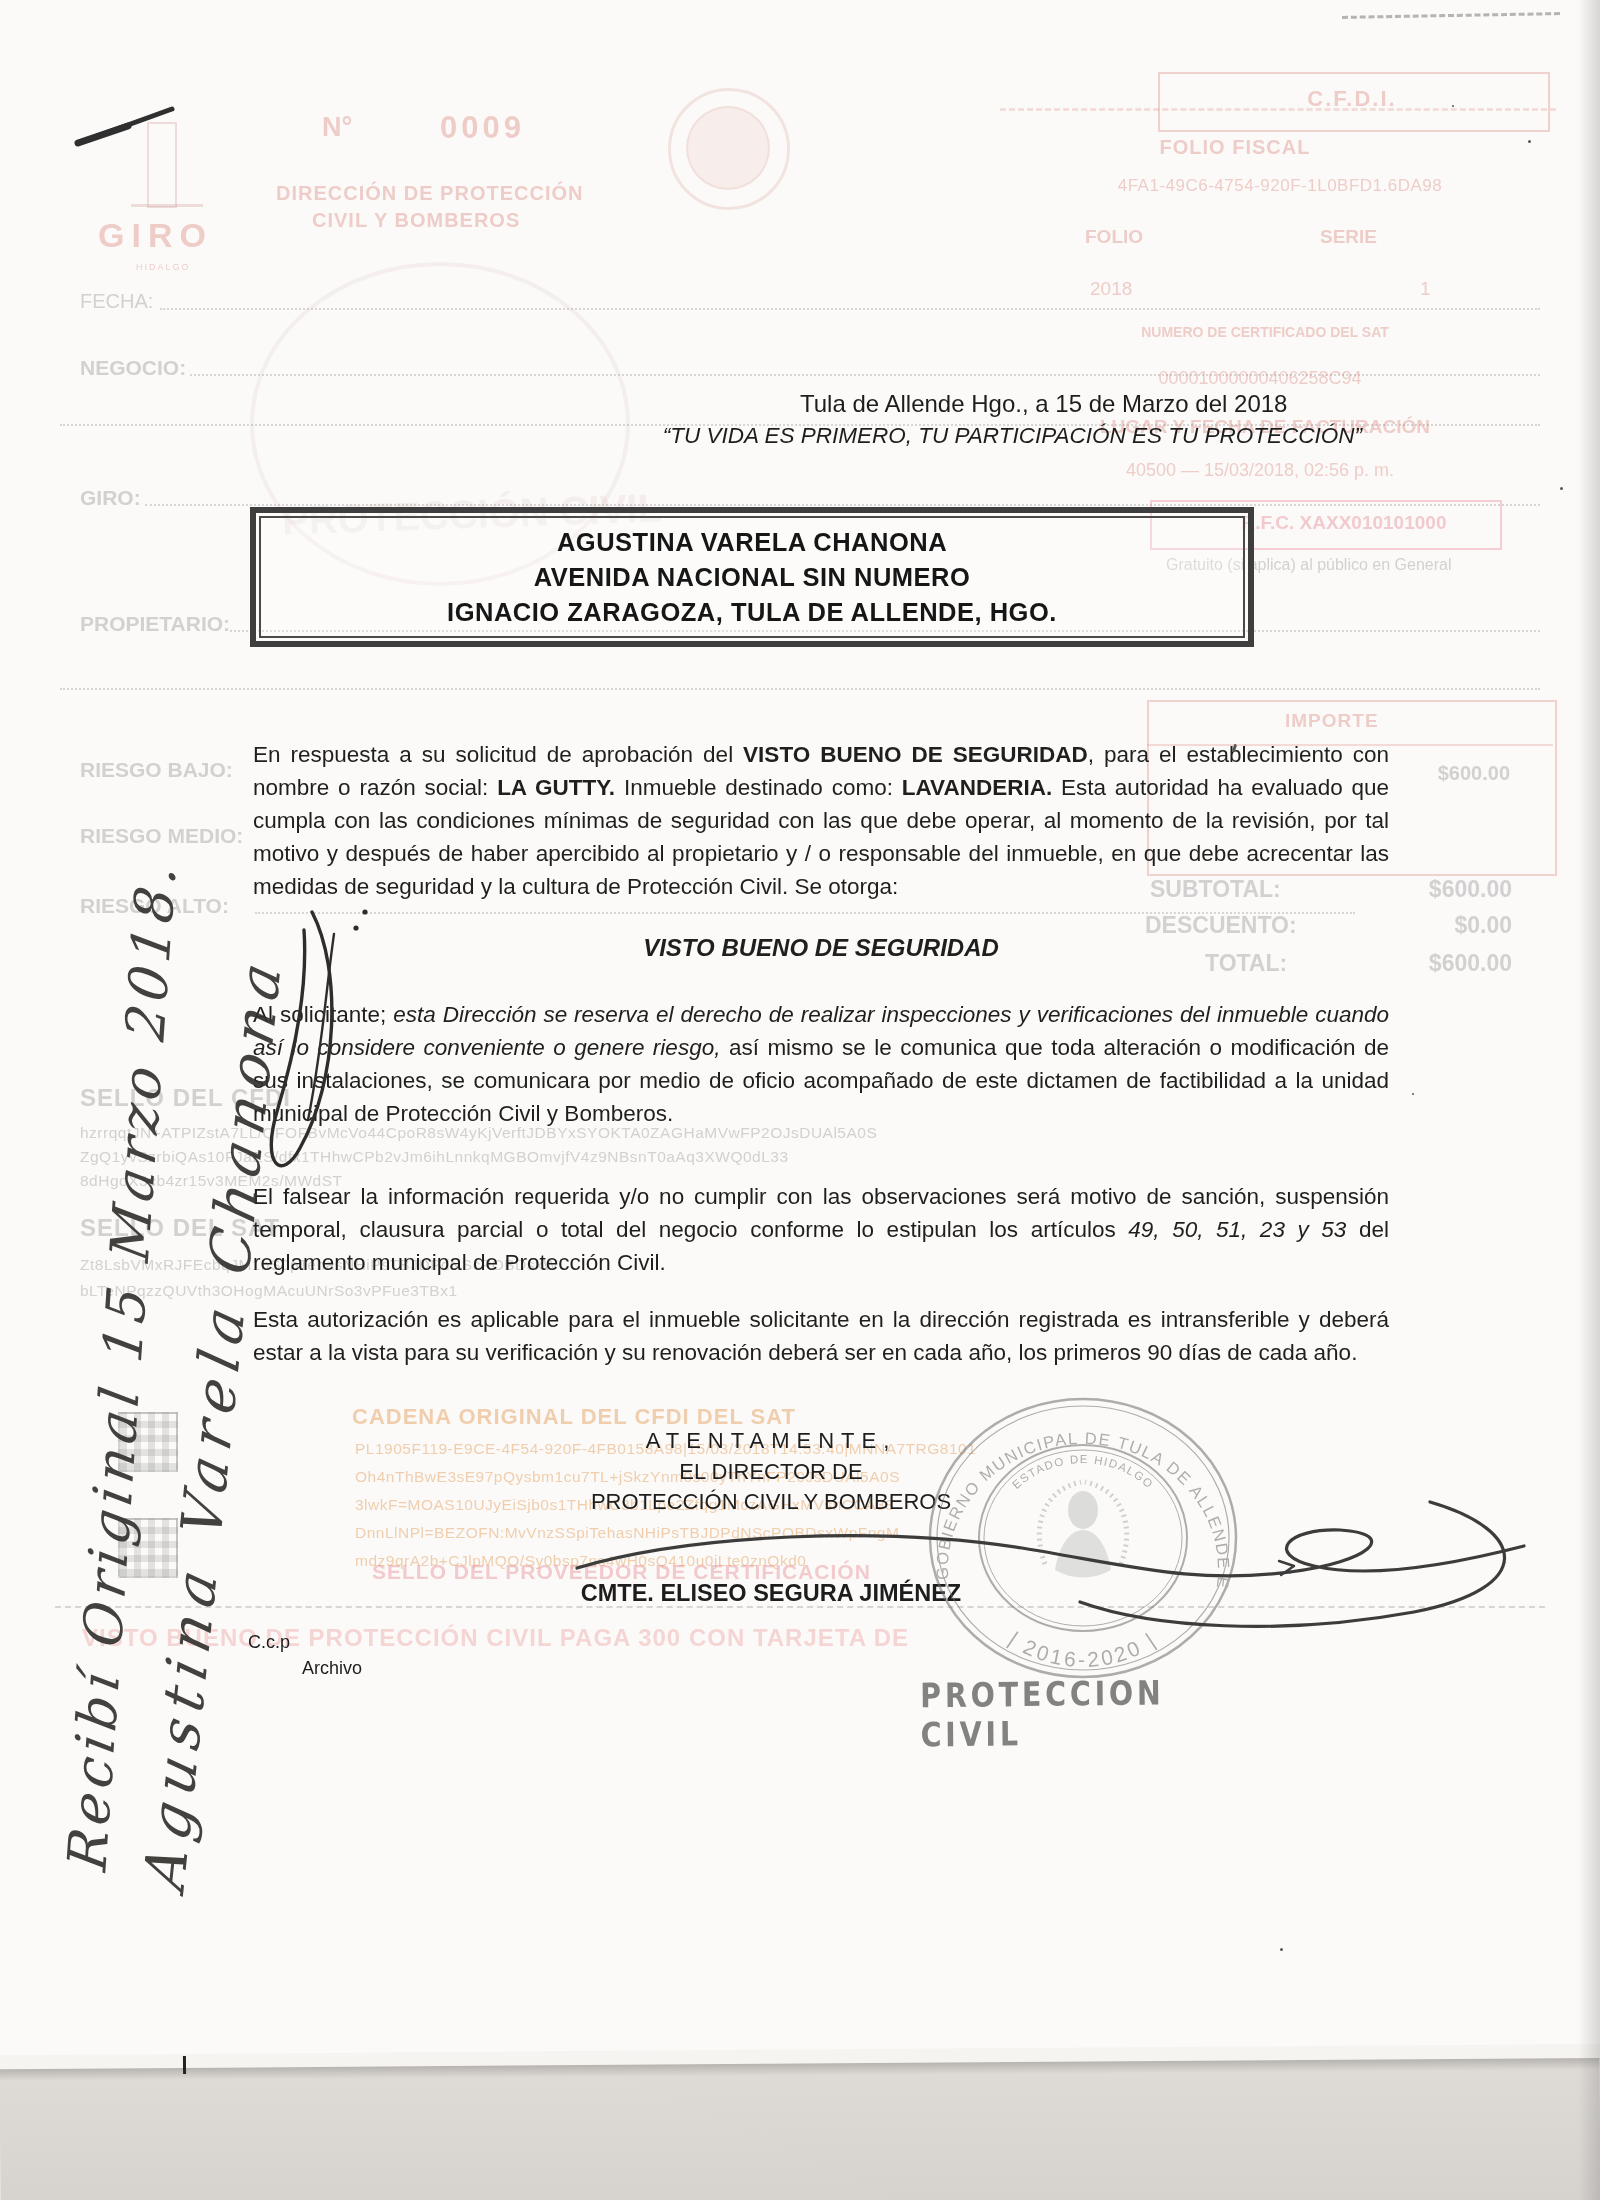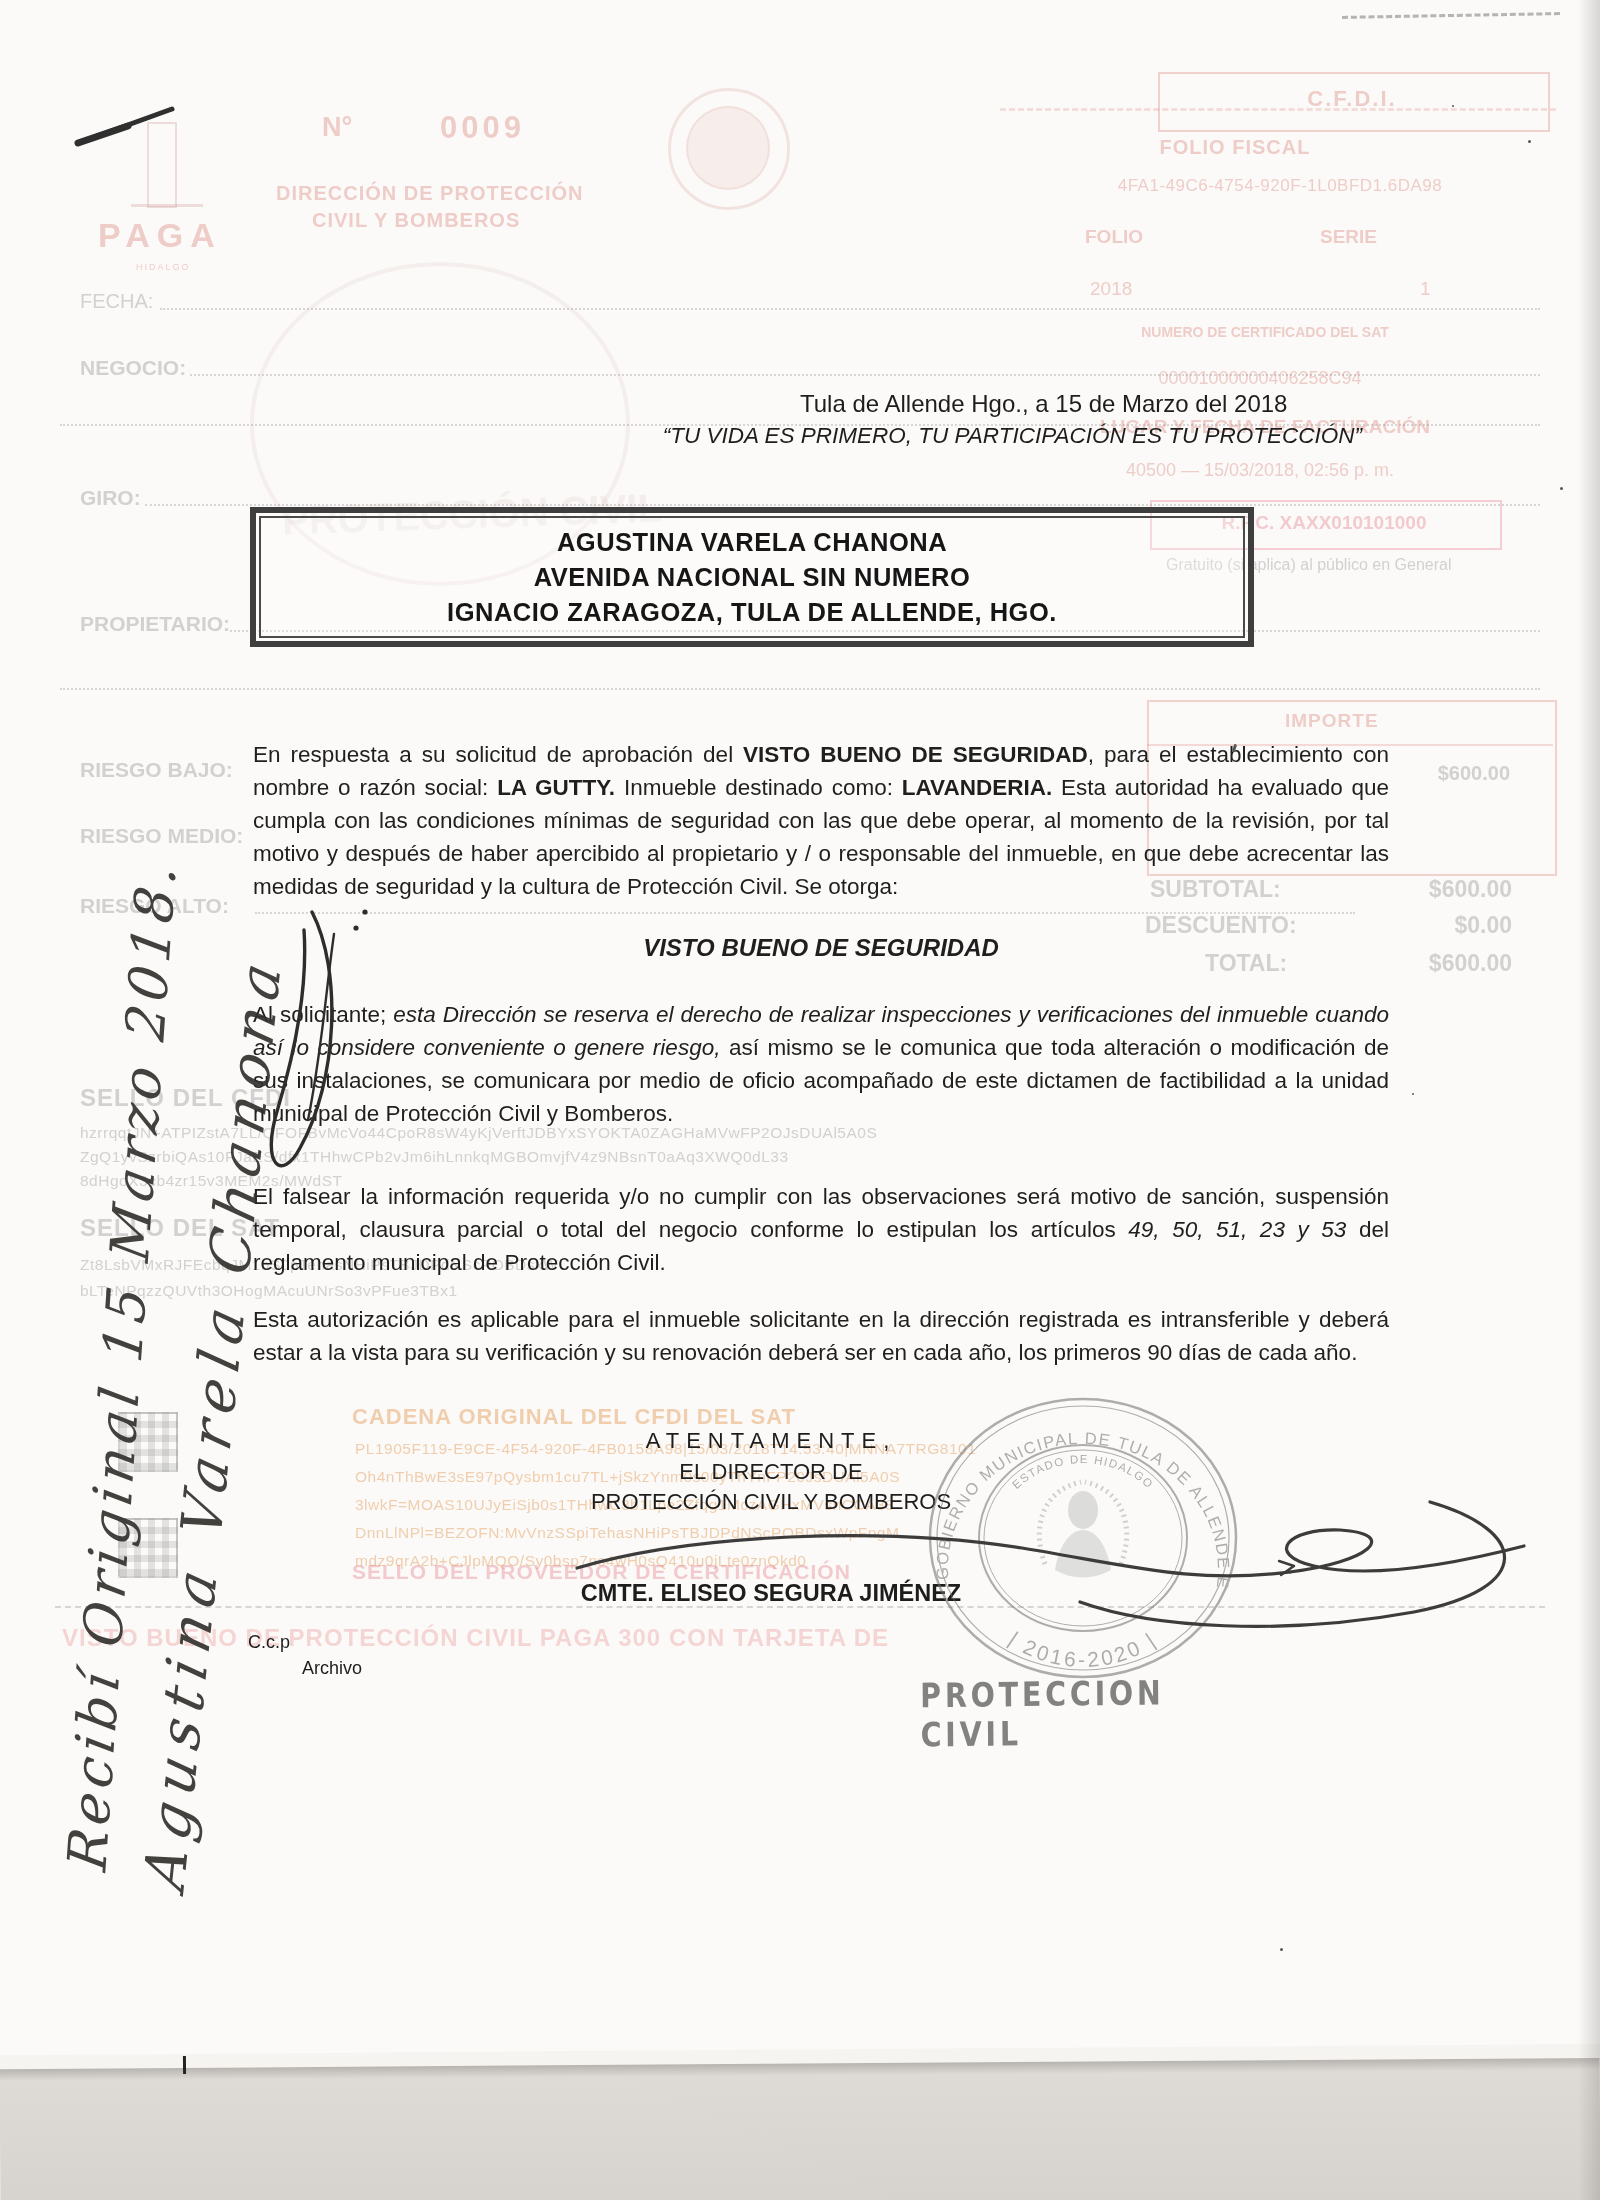--- a/index.html
+++ b/index.html
@@ -4,21 +4,21 @@
 <style>
   html,body{margin:0;padding:0;background:#e7e5e2;}
   .page{position:relative;width:1600px;height:2200px;background:#fbfaf8;overflow:hidden;
         font-family:"Liberation Sans",sans-serif;color:#1d1d1d;}
   .abs{position:absolute;}
   
   .bleed{z-index:1;}
   .b-red{color:rgba(214,118,108,0.35);}
   .b-gray{color:rgba(150,145,148,0.40);}
   .b-orange{color:rgba(226,152,82,0.45);}
-  .b-pink{color:rgba(228,120,135,0.38);}
+  .b-pink{color:rgba(228,120,135,0.38);margin-left:20px;}
   .dotted{border-bottom:2px dotted rgba(150,145,148,0.35);}
   .b64{font-size:15.5px;letter-spacing:0.5px;white-space:nowrap;overflow:hidden;}
   .qr{border:2px solid rgba(140,140,140,0.35);
       background:repeating-linear-gradient(90deg,rgba(140,140,140,.22) 0 7px,transparent 7px 14px),
                  repeating-linear-gradient(0deg,rgba(140,140,140,.22) 0 7px,transparent 7px 14px);}
   .cfdi-box{border:2px solid rgba(220,125,115,0.32);}
   
   .fg{z-index:3;}
   .para{position:absolute;left:253px;width:1136px;font-size:22.5px;line-height:33px;
         text-align:justify;color:#1f1f1f;z-index:3;}
@@ -47,21 +47,21 @@
   .speck{position:absolute;background:#555;border-radius:50%;z-index:6;}
   .wm-circle{position:absolute;border-radius:50%;z-index:1;}
 </style>
 </head>
 <body>
 
 <div class="page">
 
   <div class="abs bleed" style="left:147px;top:122px;width:26px;height:82px;border:2px solid rgba(205,145,140,0.28);"></div>
   <div class="abs bleed" style="left:131px;top:204px;width:72px;height:3px;background:rgba(205,145,140,0.28);"></div>
-  <div class="abs bleed b-red" style="left:98px;top:216px;font-size:34px;font-weight:bold;letter-spacing:7px;">PAGA</div>
+  <div class="abs bleed b-red" style="left:98px;top:216px;font-size:34px;font-weight:bold;letter-spacing:7px;">GIRO</div>
   <div class="abs bleed b-red" style="left:136px;top:262px;font-size:9px;letter-spacing:2px;">HIDALGO</div>
 
   <div class="abs bleed b-red" style="left:322px;top:112px;font-size:27px;font-weight:bold;">N°</div>
   <div class="abs bleed b-red" style="left:440px;top:110px;font-size:31px;font-weight:bold;letter-spacing:4px;">0009</div>
 
   <div class="abs bleed b-red" style="left:276px;top:182px;font-size:20px;font-weight:bold;letter-spacing:1px;">DIRECCIÓN DE PROTECCIÓN</div>
   <div class="abs bleed b-red" style="left:312px;top:209px;font-size:20px;font-weight:bold;letter-spacing:1px;">CIVIL Y BOMBEROS</div>
 
   <div class="wm-circle bleed" style="left:668px;top:88px;width:116px;height:116px;border:3px solid rgba(220,160,150,0.25);"></div>
   <div class="wm-circle bleed" style="left:686px;top:106px;width:80px;height:80px;border:2px solid rgba(220,160,150,0.20);background:rgba(220,160,150,0.12);"></div>

